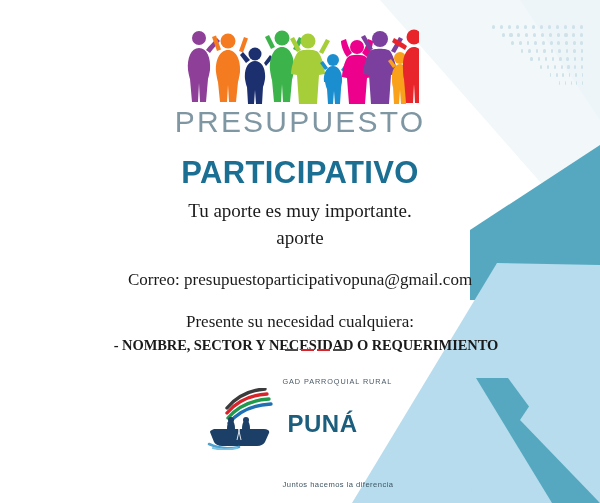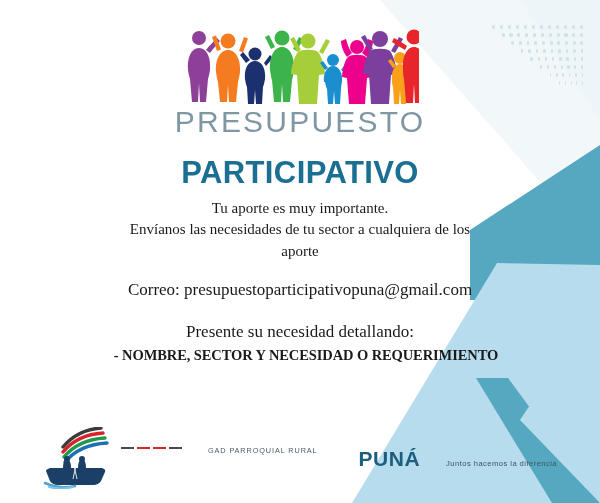--- a/index.html
+++ b/index.html
@@ -58,21 +58,21 @@
   }
 
   
   .content {
     position: absolute;
     left: 0; right: 0; top: 198px;
     text-align: center;
     color: #1a1a1a;
   }
   .lead {
-    font-size: 15px;
+    font-size: 19px;
     line-height: 1.42;
     padding: 0 12px;
   }
   .contact {
     font-size: 17px;
     line-height: 1.42;
     margin-top: 16px;
   }
   .prompt {
     font-size: 17px;
@@ -89,46 +89,46 @@
   }
 
   
   .footer-logo {
     position: absolute;
     left: 0; right: 0; bottom: 14px;
     display: flex; justify-content: center; align-items: center;
   }
   .footer-inner { display: flex; align-items: center; gap: 2px; }
   .boat-mark { width: 74px; height: 62px; display: block; }
-  .puna-text { display: flex; flex-direction: row; align-items: flex-start; gap: 26px; }
+  .puna-text { display: flex; flex-direction: column; align-items: flex-start; gap: 26px; }
   .puna-bars { display: flex; gap: 3px; margin-bottom: 1.5px; margin-left: 2px; }
   .puna-bars i { display: block; width: 13px; height: 2px; }
   .puna-small {
     font-family: "Liberation Sans", sans-serif;
     font-size: 7.3px;
     letter-spacing: 0.9px;
     color: #4a5a66;
     line-height: 1;
   }
   .puna-big {
     font-family: "Liberation Sans", sans-serif;
-    font-size: 21px;
+    font-size: 24px;
     font-weight: bold;
     letter-spacing: 0.5px;
     color: #1b5e7e;
     line-height: 1;
-    margin: 1px 0 0 15px;
+    margin: 1px 0 0 5px;
   }
   .puna-slogan {
     font-family: "Liberation Sans", sans-serif;
     font-size: 7.6px;
     letter-spacing: 0.45px;
     color: #3f5561;
     line-height: 1;
-    margin-top: 13px;
+    margin-top: 19px;
   }
 </style>
 </head>
 <body>
 
 <div class="poster">
 
   <div class="bg-layer">
     <svg class="bg-svg" viewBox="0 0 600 503" xmlns="http://www.w3.org/2000/svg">
 
@@ -317,28 +317,27 @@
         <path d="M224 26c-5-3-10-6-13-8l2-4c4 2 9 5 13 8z"></path>
       </g>
     </svg>
     <div class="logo-word-1">PRESUPUESTO</div>
     <div class="logo-word-2">PARTICIPATIVO</div>
   </div>
 
   <div class="content">
     <div class="lead">
       <div>Tu aporte es muy importante.</div>
-      <div>Envíanos las necesidades de tu sector a cualquiera de los</div>
       <div>aporte</div>
     </div>
     <div class="contact">
       <div>Correo: presupuestoparticipativopuna@gmail.com</div>
     </div>
     <div class="prompt">
-      <div>Presente su necesidad detallando:</div>
+      <div>Presente su necesidad cualquiera:</div>
       <div class="requirement">- NOMBRE, SECTOR Y NECESIDAD O REQUERIMIENTO</div>
     </div>
   </div>
 
   <div class="footer-logo">
     <div class="footer-inner">
       <svg class="boat-mark" viewBox="0 0 74 62" xmlns="http://www.w3.org/2000/svg">
 
         <path d="M20 20C30 8 44 2 58 1" stroke="#3b3b3b" stroke-width="3.4" fill="none" stroke-linecap="round"></path>
         <path d="M20 25C30 13 44 7 60 6" stroke="#d8232a" stroke-width="3.4" fill="none" stroke-linecap="round"></path>

